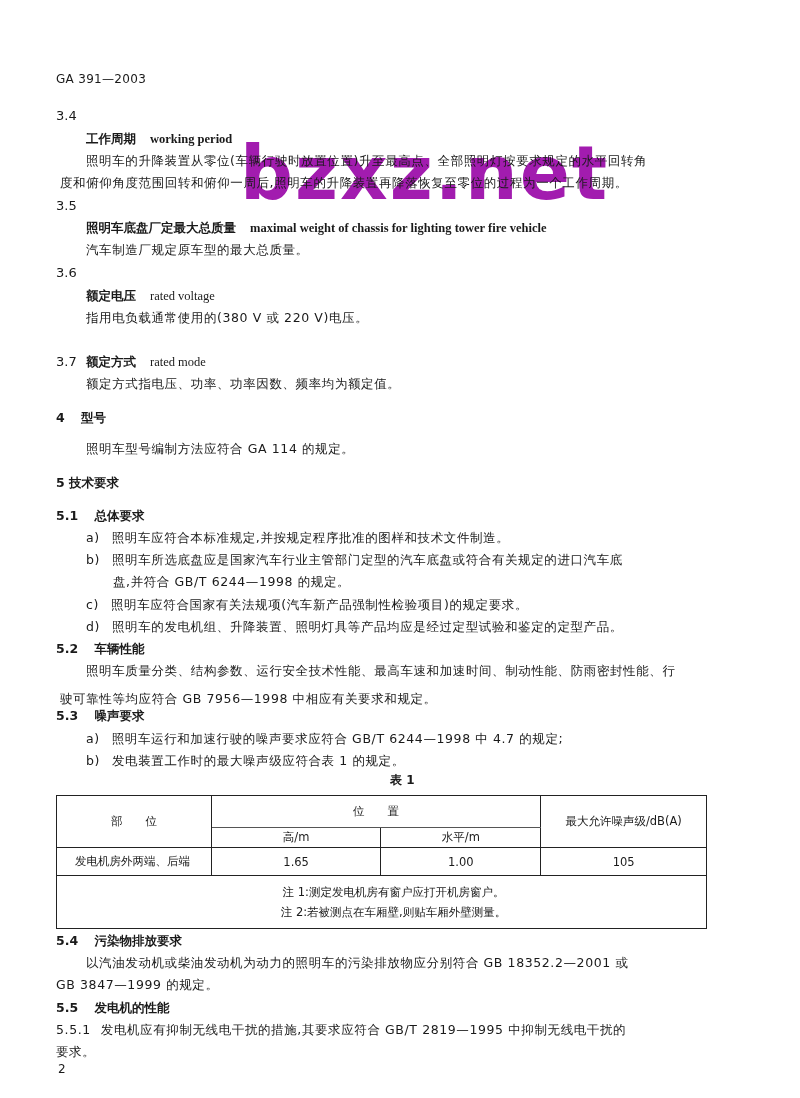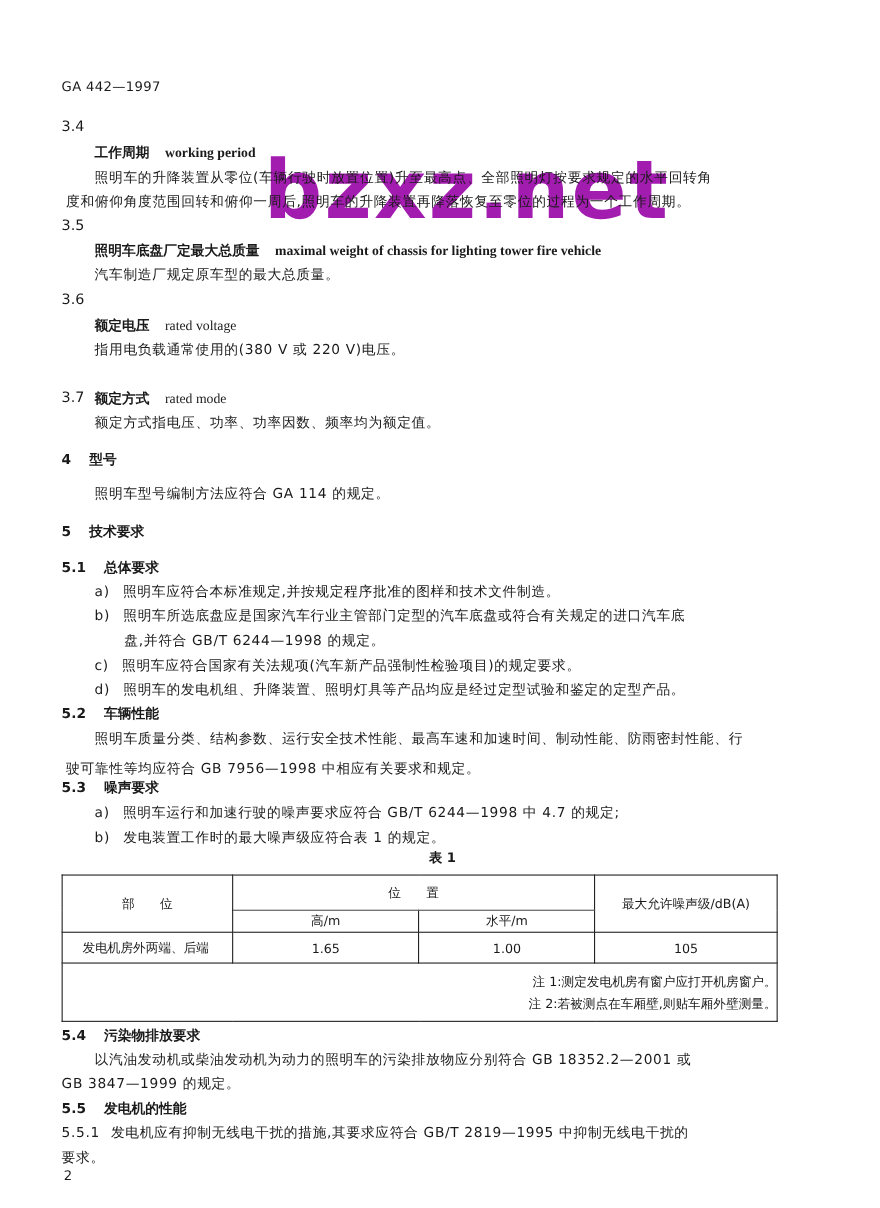--- a/index.html
+++ b/index.html
@@ -23,31 +23,31 @@
   }
   .content { position: relative; z-index: 1; }
   table.noise {
     position: absolute; left: 56px; top: 795px; width: 651px;
     border-collapse: collapse; font-size: 11.5px;
   }
   table.noise td {
     border: 1.5px solid #222; text-align: center; padding: 0;
   }
   table.noise td.left { text-align: left; padding-left: 18px; }
-  table.noise td.notes { text-align: right; padding: 6px 0 6px 24px; line-height: 20px; }
+  table.noise td.notes { text-align: center; padding: 6px 0 6px 24px; line-height: 20px; }
   .caption { left: 390px; top: 772px; font-weight: bold; font-size: 12px; }
   .page-num { left: 58px; top: 1062px; font-size: 12px; }
 </style>
 </head>
 <body>
 
 <div class="watermark">bzxz.net</div>
 
 <div class="content">
-  <div class="abs hdr">GA 442—1997</div>
+  <div class="abs hdr">GA 391—2003</div>
 
   <div class="abs num" style="left:56px;top:108px;">3.4</div>
   <div class="abs" style="left:86px;top:131px;">
     <span class="bold">工作周期</span><span class="en">working period</span>
   </div>
   <div class="abs t" style="left:86px;top:153px;">照明车的升降装置从零位(车辆行驶时放置位置)升至最高点、全部照明灯按要求规定的水平回转角</div>
   <div class="abs t" style="left:60px;top:175px;">度和俯仰角度范围回转和俯仰一周后,照明车的升降装置再降落恢复至零位的过程为一个工作周期。</div>
 
   <div class="abs num" style="left:56px;top:198px;">3.5</div>
   <div class="abs" style="left:86px;top:220px;">
@@ -68,21 +68,21 @@
   <div class="abs t" style="left:86px;top:376px;">额定方式指电压、功率、功率因数、频率均为额定值。</div>
 
   <div class="abs bold" style="left:56px;top:410px;">
     <span>4</span>
     <span style="margin-left:12px;">型号</span>
   </div>
   <div class="abs t" style="left:86px;top:441px;">照明车型号编制方法应符合 GA 114 的规定。</div>
 
   <div class="abs bold" style="left:56px;top:475px;">
     <span>5</span>
-    <span style="margin-left:12px;font-family:Liberation Serif, serif;">技术要求</span>
+    <span style="margin-left:0;font-family:Liberation Serif, serif;">技术要求</span>
   </div>
 
   <div class="abs bold" style="left:56px;top:508px;">
     <span>5.1</span>
     <span style="margin-left:12px;">总体要求</span>
   </div>
   <div class="abs t" style="left:86px;top:530px;">
     <span>a)</span><span style="margin-left:12px;">照明车应符合本标准规定,并按规定程序批准的图样和技术文件制造。</span>
   </div>
   <div class="abs t" style="left:86px;top:552px;">

